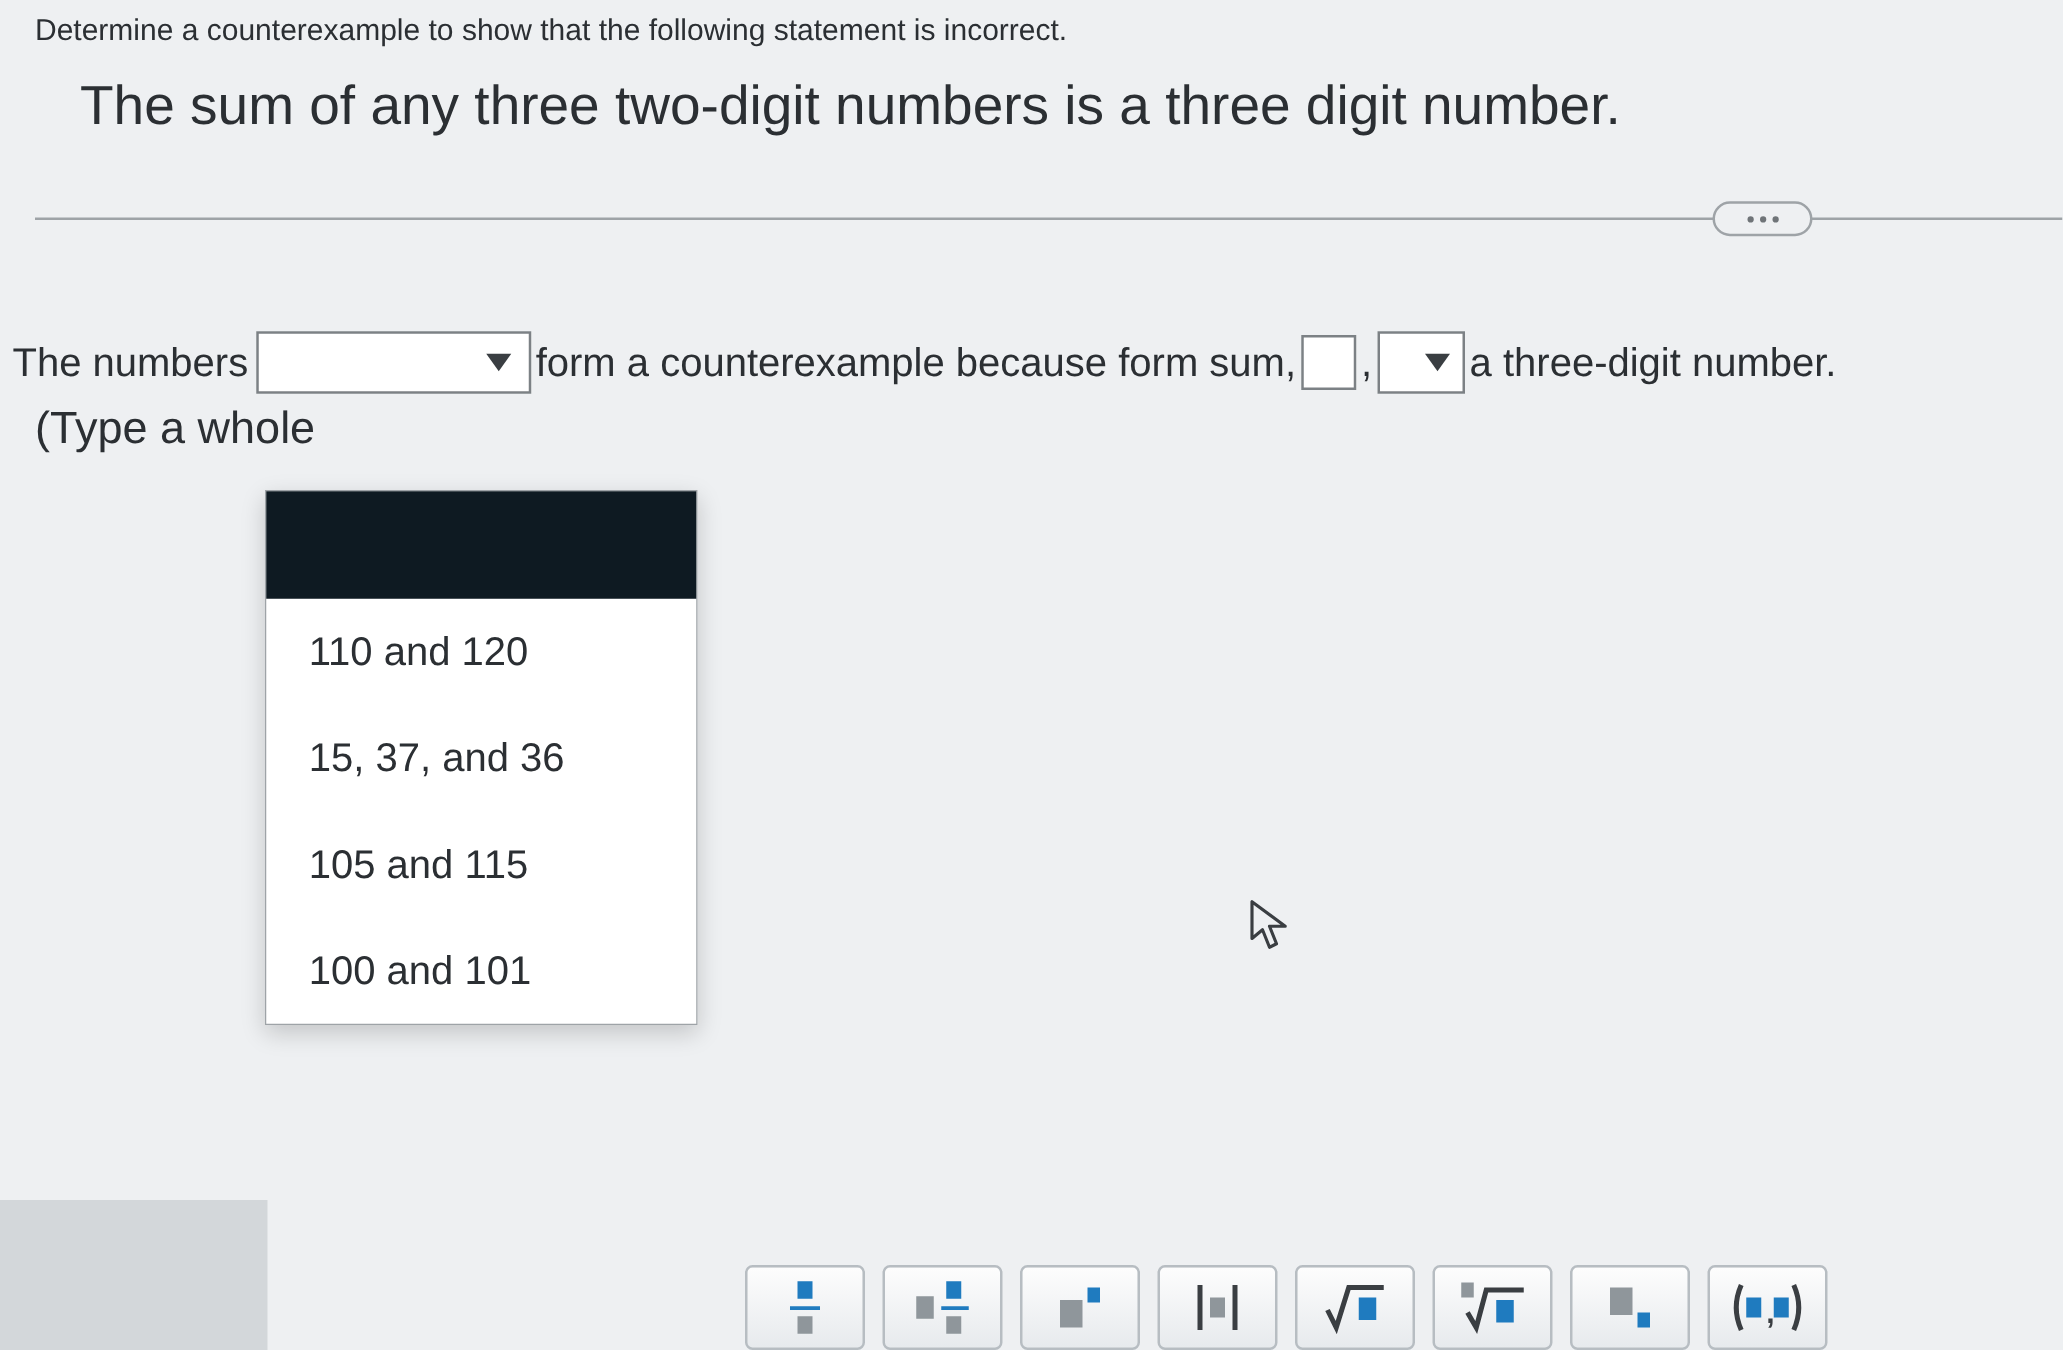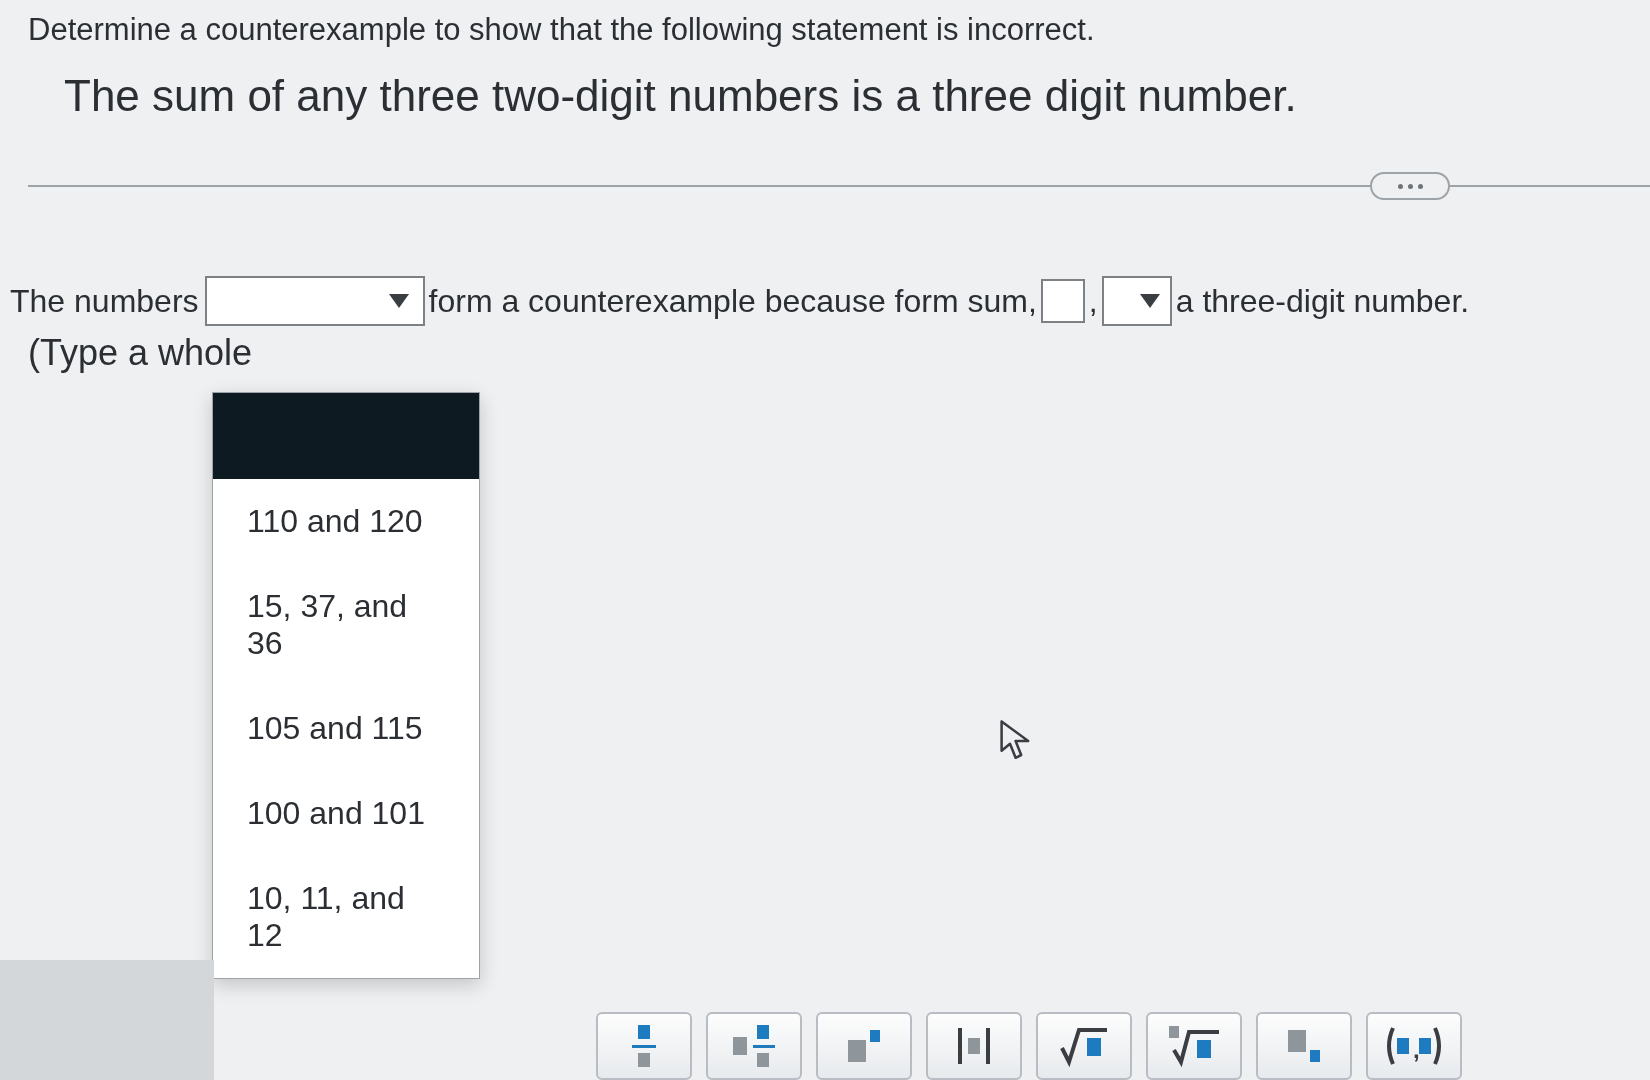--- a/index.html
+++ b/index.html
@@ -1,31 +1,31 @@
 <!DOCTYPE html>
 <html><head>
 <meta charset="utf-8">
 <style>
   * { box-sizing: border-box; margin: 0; padding: 0; }
   html, body { width: 1650px; height: 1080px; font-family: Arial, Helvetica, sans-serif; background: #eef0f2; color: #2b2f33; overflow: hidden; }
   .page { padding: 6px 28px 0 28px; }
-  .question-text { font-size: 31px; line-height: 1.55; margin-bottom: 8px; }
+  .question-text { font-size: 24px; line-height: 1.55; margin-bottom: 8px; }
   .statement { font-size: 44px; line-height: 1.55; padding-left: 36px; margin-bottom: 36px; }
   .divider-row { position: relative; height: 40px; margin: 0 -28px 70px 0; }
   .hr-line { position: absolute; left: 0; right: 0; top: 19px; border: none; border-top: 2px solid #9ea3a7; }
   .more-pill { position: absolute; right: 200px; top: 6px; width: 80px; height: 28px; border: 2px solid #9ea3a7; border-radius: 14px; background: #eef0f2; display:flex; align-items:center; justify-content:center; gap:5px; cursor:pointer; }
   .more-pill .dot { width:5px; height:5px; background:#6f7478; border-radius:50%; }
   .answer-row { display: flex; align-items: center; flex-wrap: nowrap; font-size: 32px; gap: 4px; }
   .lead-dot { margin-left: -18px; margin-right: 2px; }
   .dropdown-trigger { display:inline-flex; align-items:center; height:50px; min-width: 220px; border:2px solid #7c8185; background:#fff; padding: 0 14px 0 10px; cursor:pointer; position:relative; }
   .dropdown-trigger .caret { width:0; height:0; border-left:10px solid transparent; border-right:10px solid transparent; border-top:14px solid #3a3e42; margin-left:auto; }
   .dropdown-trigger.small { min-width: 70px; padding: 0 10px 0 8px; }
   .num-box { display:inline-flex; align-items:center; justify-content:center; width:44px; height:44px; border:2px solid #7c8185; background:#fff; }
   .hint { font-size: 36px; margin-top: 6px; }
-  .dropdown-panel { position:absolute; left: 212px; top: 392px; width: 268px; background:#fff; border:1px solid #9ea3a7; box-shadow: 0 6px 18px rgba(0,0,0,.18); }
+  .dropdown-panel { position:absolute; left: 212px; top: 392px; width: 346px; background:#fff; border:1px solid #9ea3a7; box-shadow: 0 6px 18px rgba(0,0,0,.18); }
   .dropdown-panel .selected-dark { background:#0e1a22; height:86px; }
   .dropdown-panel .opt { padding: 24px 34px; font-size: 32px; color:#2b2f33; cursor:pointer; }
   .cursor-outline { position:absolute; width:34px; height:42px; left: 1000px; top: 720px; }
   .math-toolbar { position:absolute; left: 596px; bottom: 0; display:flex; gap:14px; }
   .math-btn { width:96px; height:68px; border:2px solid #b7bdc2; border-radius:6px; background:linear-gradient(#fdfdfd,#e7eaed); display:flex; align-items:center; justify-content:center; cursor:pointer; }
   .math-btn svg { display:block; }
   .gray-strip { position:absolute; left:0; bottom:0; width: 214px; height: 120px; background:#d3d7da; }
 </style>
 </head>
 <body>
@@ -58,21 +58,20 @@
   </div>
   <div class="hint">(Type a whole</div>
 </div>
 
 <div class="dropdown-panel">
   <div class="selected-dark"></div>
   <div class="opt">110 and 120</div>
   <div class="opt">15, 37, and 36</div>
   <div class="opt">105 and 115</div>
   <div class="opt">100 and 101</div>
-  <div class="opt">10, 11, and 12</div>
 </div>
 
 <div class="gray-strip"></div>
 
 <svg class="cursor-outline" viewBox="0 0 24 30">
   <path d="M1 1 L1 22 L7 17 L11 27 L15 25 L11 15 L20 15 Z" fill="none" stroke="#3a3e42" stroke-width="1.8" stroke-linejoin="round"></path>
 </svg>
 
 <div class="math-toolbar">
   <div class="math-btn" title="fraction">

